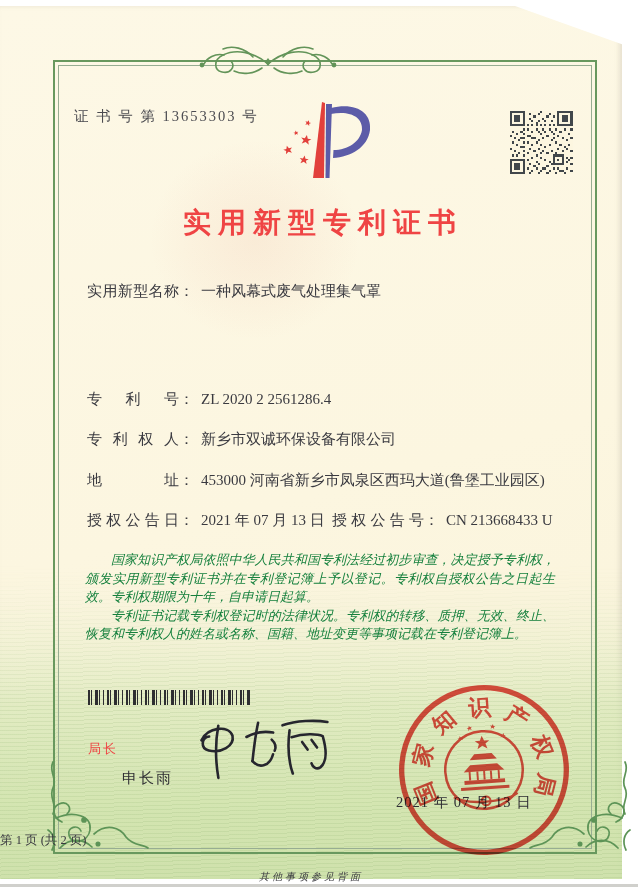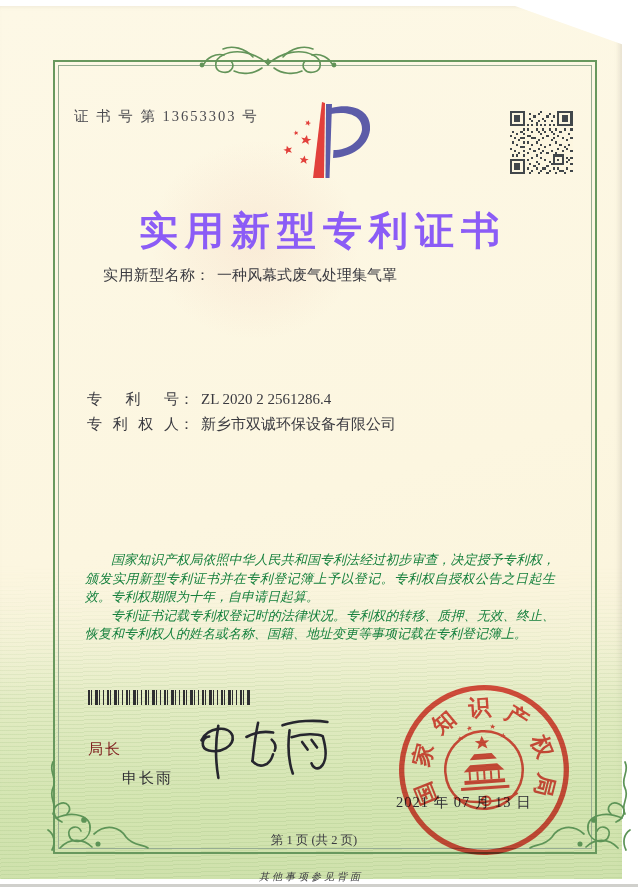--- a/index.html
+++ b/index.html
@@ -19,37 +19,37 @@
   .corner-cut{position:absolute;left:498px;top:0;width:140px;height:50px;background:#fff;
     clip-path:polygon(0 0,100% 0,100% 100%);}
   .bottom-shadow{position:absolute;left:0;top:884px;width:638px;height:3px;background:rgba(150,150,143,.45);}
   .frame{position:absolute;left:53px;top:60px;width:540px;height:790px;border:2px solid #68985e;}
   .frame::after{content:'';position:absolute;inset:3px;border:1px solid #97ad92;}
   .ornament{position:absolute;}
   .cert-no{position:absolute;left:74px;top:107px;font-size:14.5px;letter-spacing:2px;color:#4b4b50;}
   .qr{position:absolute;left:509px;top:111px;width:64px;height:63px;}
   .logo{position:absolute;left:281px;top:100px;width:94px;height:92px;}
   .title{position:absolute;left:53px;top:204px;width:540px;text-align:center;
-    font-size:39px;font-weight:700;letter-spacing:7px;color:#8b5cf6;}
+    font-size:28px;font-weight:700;letter-spacing:7px;color:#ef4444;}
   .field-row{position:absolute;left:87px;font-size:15px;color:#3a3a40;white-space:nowrap;}
   .flabel{display:inline-block;width:92px;text-align:justify;text-align-last:justify;vertical-align:bottom;}
   .fcolon{display:inline-block;}
   .fvalue{display:inline-block;margin-left:7px;}
   .pair2{position:absolute;left:245px;top:0;}
   .paragraphs{position:absolute;left:85px;top:551px;width:470px;font-size:13px;line-height:18.6px;
     text-align:justify;color:#15803d;font-style:italic;}
   .paragraphs p{margin:0;text-indent:2em;}
   .barcode{position:absolute;left:88px;top:690px;width:163px;height:15px;
     background:repeating-linear-gradient(90deg,#2e2e31 0 2px,transparent 2px 3px,#2e2e31 3px 4px,transparent 4px 7px,#2e2e31 7px 10px,transparent 10px 11px,#2e2e31 11px 12px,transparent 12px 15px,#2e2e31 15px 16px,transparent 16px 19px);}
-  .signer-title{position:absolute;left:88px;top:740px;font-size:15px;color:#7f1d1d;font-family:"Liberation Sans",sans-serif;letter-spacing:2px;}
+  .signer-title{position:absolute;left:88px;top:740px;font-size:13px;color:#ef4444;font-family:"Liberation Sans",sans-serif;letter-spacing:2px;}
   .signer-name{position:absolute;left:88px;top:769px;font-size:15px;color:#2f2f33;font-family:"Liberation Sans",sans-serif;letter-spacing:2px;margin-left:34px;}
   .signature{position:absolute;left:184px;top:714px;width:152px;height:78px;transform:rotate(-2deg);}
   .seal-date{position:absolute;left:396px;top:793px;font-size:14.5px;color:#2e2e34;letter-spacing:1px;white-space:nowrap;}
   .seal{position:absolute;left:392px;top:678px;width:184px;height:184px;mix-blend-mode:multiply;opacity:.93;}
-  .page-indicator{position:absolute;left:12px;top:832px;width:604px;text-align:center;font-size:12.5px;color:#3a3a40;}
+  .page-indicator{position:absolute;left:0;top:832px;width:604px;font-size:12.5px;color:#3a3a40;}
   .back-note{position:absolute;left:0;top:870px;width:622px;text-align:center;font-size:10px;color:#3a3a40;font-style:italic;letter-spacing:3px;}
   .seal-char{font-family:"Liberation Sans",sans-serif;font-weight:700;}
 </style>
 </head>
 <body>
 
 <div class="page">
   <div class="paper"></div>
   <div class="stamp-bleed"></div>
   <div class="tint"></div>
@@ -131,28 +131,37 @@
       <use href="#star" transform="translate(27,23) scale(0.3) rotate(18)"></use>
       <use href="#star" transform="translate(15,33) scale(0.25) rotate(-12)"></use>
       <use href="#star" transform="translate(25,40) scale(0.52) rotate(10)"></use>
       <use href="#star" transform="translate(7,50) scale(0.45) rotate(-15)"></use>
       <use href="#star" transform="translate(23,60) scale(0.45) rotate(8)"></use>
     </g>
   </svg>
 
   <div class="title">实用新型专利证书</div>
 
-  <div class="field-row" style="top:266px;margin-left:16px;">
+  <div class="field-row" style="top:282px;">
     <span class="flabel">实用新型名称</span><span class="fcolon">：</span><span class="fvalue">一种风幕式废气处理集气罩</span>
   </div>
   <div class="field-row" style="top:358px;margin-top:32px;">
     <span class="flabel">专利号</span><span class="fcolon">：</span><span class="fvalue">ZL 2020 2 2561286.4</span>
   </div>
-  <div class="field-row" style="top:415px;">
+  <div class="field-row" style="top:430px;">
     <span class="flabel">专利权人</span><span class="fcolon">：</span><span class="fvalue">新乡市双诚环保设备有限公司</span>
+  </div>
+  <div class="field-row" style="top:471px;">
+    <span class="flabel">地址</span><span class="fcolon">：</span><span class="fvalue">453000 河南省新乡市凤泉区西玛大道(鲁堡工业园区)</span>
+  </div>
+  <div class="field-row" style="top:511px;">
+    <span class="flabel">授权公告日</span><span class="fcolon">：</span><span class="fvalue">2021 年 07 月 13 日</span>
+    <span class="pair2">
+      <span class="flabel">授权公告号</span><span class="fcolon">：</span><span class="fvalue">CN 213668433 U</span>
+    </span>
   </div>
 
   <div class="paragraphs">
     <p>国家知识产权局依照中华人民共和国专利法经过初步审查，决定授予专利权，颁发实用新型专利证书并在专利登记簿上予以登记。专利权自授权公告之日起生效。专利权期限为十年，自申请日起算。</p>
     <p>专利证书记载专利权登记时的法律状况。专利权的转移、质押、无效、终止、恢复和专利权人的姓名或名称、国籍、地址变更等事项记载在专利登记簿上。</p>
   </div>
 
   <div class="barcode"></div>
 
   <div class="signer-title">局长</div>

